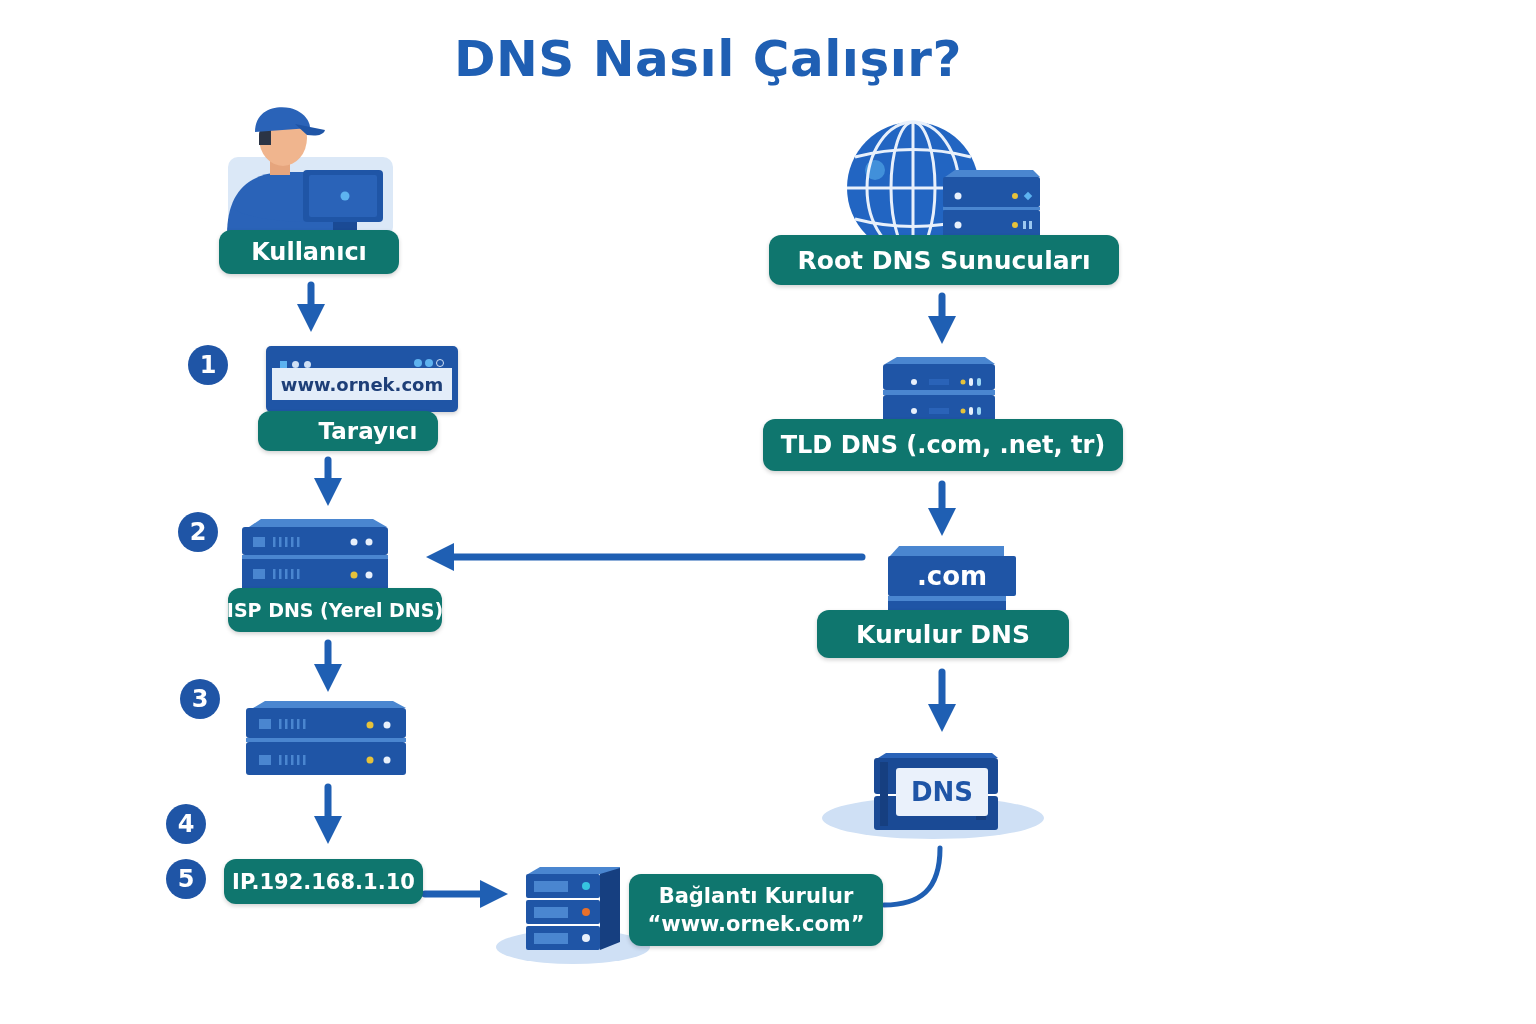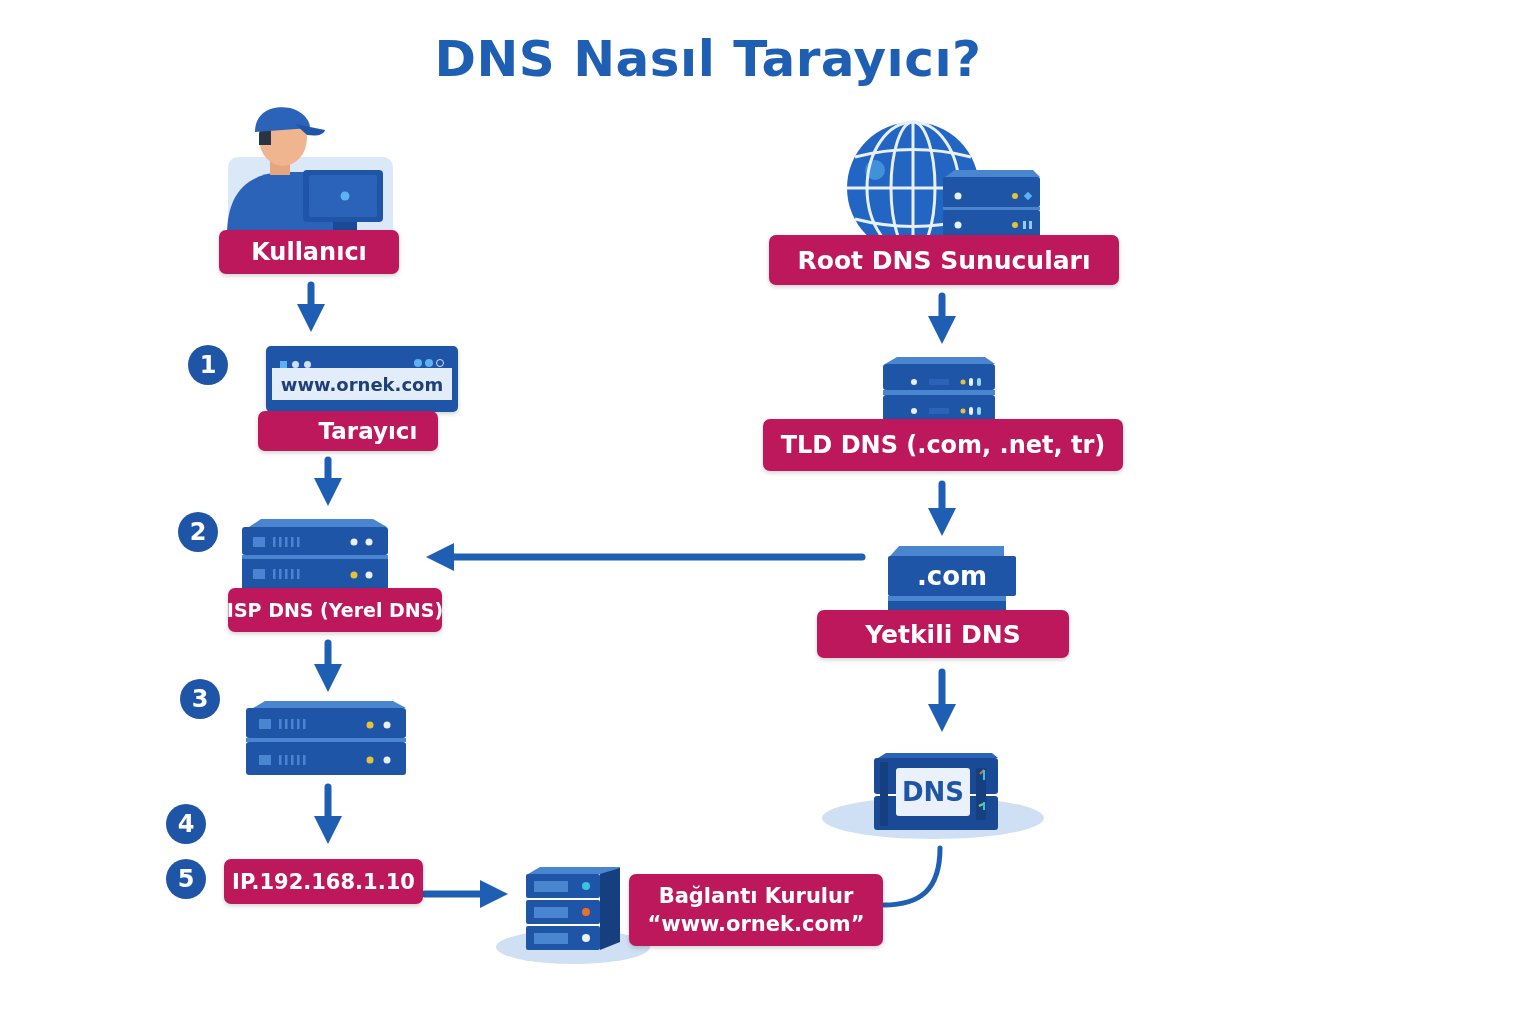--- a/index.html
+++ b/index.html
@@ -1,26 +1,26 @@
 <!DOCTYPE html>
 <html><head>
 <meta charset="utf-8">
 <style>
   html,body{margin:0;padding:0;background:#ffffff;}
   body{width:1536px;height:1024px;position:relative;overflow:hidden;font-family:"DejaVu Sans","Liberation Sans",sans-serif;}
   .abs{position:absolute;}
   .title{left:0;width:1416px;top:30px;text-align:center;font-size:50px;font-weight:bold;color:#1f5fb3;letter-spacing:0.5px;}
-  .label{position:absolute;background:#be185d;color:#fff;text-align:center;font-weight:bold;border-radius:7px;box-shadow:0 2px 4px rgba(0,0,0,0.18);display:flex;align-items:center;justify-content:center;white-space:nowrap;}
+  .label{position:absolute;background:#0f766e;color:#fff;text-align:center;font-weight:bold;border-radius:12px;box-shadow:0 2px 4px rgba(0,0,0,0.18);display:flex;align-items:center;justify-content:center;white-space:nowrap;}
   .badge{position:absolute;width:40px;height:40px;border-radius:50%;background:#1f55a6;color:#fff;font-weight:bold;font-size:24px;display:flex;align-items:center;justify-content:center;}
   svg{position:absolute;overflow:visible;}
 </style>
 </head>
 <body>
 
-<div class="abs title">DNS Nasıl Tarayıcı?</div>
+<div class="abs title">DNS Nasıl Çalışır?</div>
 
 <svg width="1536" height="1024" style="left:0;top:0;">
   <defs>
     <marker id="ah" viewBox="0 0 10 10" refX="5" refY="5" markerWidth="4" markerHeight="4" orient="auto-start-reverse">
       <path d="M0,0 L10,5 L0,10 z" fill="#1f5fb3"></path>
     </marker>
   </defs>
   <g stroke="#1f5fb3" stroke-width="7" stroke-linecap="round" fill="none">
     <line x1="311" y1="285" x2="311" y2="318" marker-end="url(#ah)"></line>
     <line x1="328" y1="460" x2="328" y2="492" marker-end="url(#ah)"></line>
@@ -193,27 +193,27 @@
     <rect x="96" y="51" width="4" height="8" rx="2" fill="#9cd6f5"></rect>
 </svg>
 <div class="label" style="left:763px;top:419px;width:360px;height:52px;font-size:24px;">TLD DNS (.com, .net, tr)</div>
 
 <div class="abs" style="left:886px;top:546px;width:122px;height:70px;">
   <div class="abs" style="left:4px;top:0;width:114px;height:10px;background:#4a86d0;clip-path:polygon(8% 0,100% 0,100% 100%,0 100%);"></div>
   <div class="abs" style="left:2px;top:10px;width:128px;height:40px;background:#1f55a6;color:#fff;font-weight:bold;font-size:26px;display:flex;align-items:center;justify-content:center;border-radius:2px;">.com</div>
   <div class="abs" style="left:2px;top:50px;width:118px;height:5px;background:#4a86d0;"></div>
   <div class="abs" style="left:2px;top:55px;width:118px;height:15px;background:#1f55a6;"></div>
 </div>
-<div class="label" style="left:817px;top:610px;width:252px;height:48px;font-size:25px;">Yetkili DNS</div>
+<div class="label" style="left:817px;top:610px;width:252px;height:48px;font-size:25px;">Kurulur DNS</div>
 
 <div class="abs" style="left:822px;top:797px;width:222px;height:42px;border-radius:50%;background:#cfe0f5;"></div>
 <svg width="130" height="82" style="left:872px;top:752px;">
   <path d="M6,6 L14,1 L120,1 L126,6 Z" fill="#2a63b8"></path>
   <rect x="2" y="6" width="124" height="36" rx="3" fill="#1a4a95"></rect>
   <rect x="2" y="44" width="124" height="34" rx="3" fill="#1a4a95"></rect>
   <rect x="8" y="10" width="8" height="64" fill="#163f80"></rect>
   <rect x="104" y="16" width="10" height="52" fill="#163f80"></rect>
   <path d="M108,22 L112,18" stroke="#e8702a" stroke-width="2"></path>
     <path d="M112,18 L112,28" stroke="#36c4e0" stroke-width="2"></path>
   <path d="M107,54 L111,52" stroke="#8ad05a" stroke-width="2"></path>
     <path d="M112,50 L112,58" stroke="#36c4e0" stroke-width="2"></path>
 </svg>
-<div class="abs" style="left:896px;top:768px;width:74px;height:48px;background:#eaf1fb;color:#1f55a6;font-weight:bold;font-size:26px;display:flex;align-items:center;justify-content:center;border-radius:3px;">DNS</div>
+<div class="abs" style="left:896px;top:768px;width:92px;height:48px;background:#eaf1fb;color:#1f55a6;font-weight:bold;font-size:26px;display:flex;align-items:center;justify-content:center;border-radius:3px;">DNS</div>
 
 </body></html>

